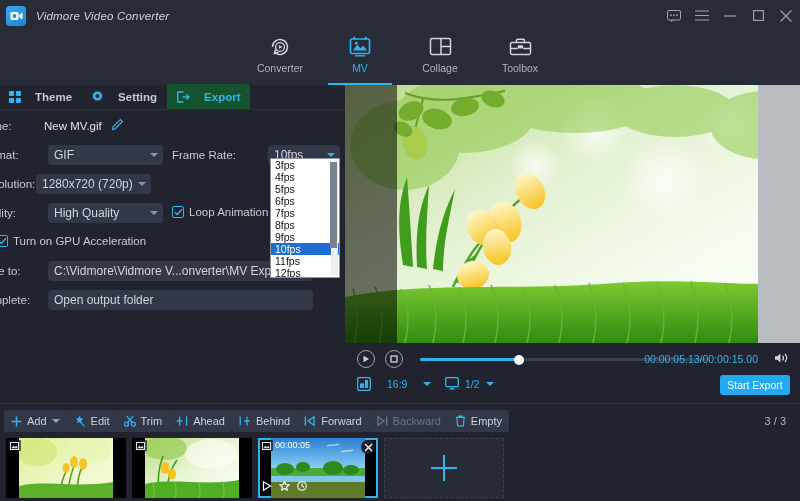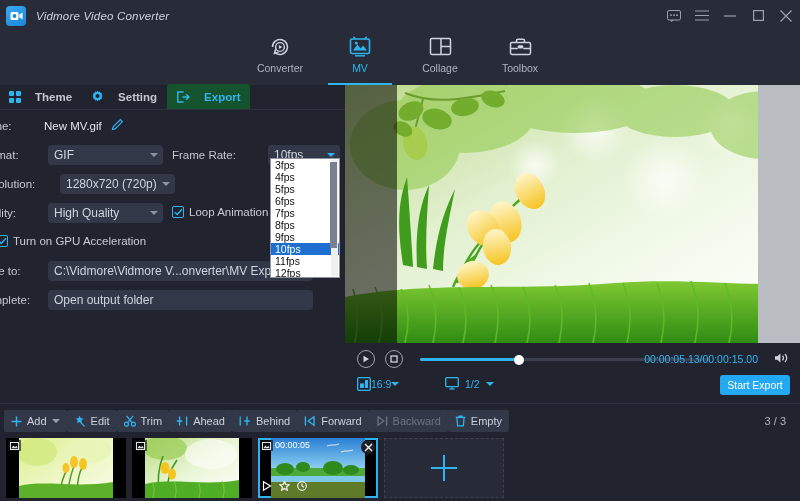--- a/index.html
+++ b/index.html
@@ -140,21 +140,21 @@
   }
   .progress {
     position:absolute; left:75px; top:13px; width:290px; height:3px; background:#3a4052; border-radius:2px;
   }
   .progress .fill { position:absolute;left:0;top:0;height:3px;width:106px;background:#2fb4f0;border-radius:2px;}
   .progress .knob { position:absolute;left:100px;top:-3.5px;width:10px;height:10px;border-radius:50%;background:#fff;}
   .timecode { position:absolute; right:42px; top:8px; font-size:10.5px; color:#2fb4f0; }
   .volbtn { position:absolute; right:10px; top:6px; }
 
   .ctrlrow2 { position:absolute; left:0; top:30px; width:455px; height:26px; display:flex; align-items:center; }
-  .aspect { position:absolute; left:12px; top:4px; display:flex; align-items:center; gap:0; font-size:10.5px; color:#2fb4f0;}
+  .aspect { position:absolute; left:12px; top:4px; display:flex; align-items:center; gap:16px; font-size:10.5px; color:#2fb4f0;}
   .zoomctl { position:absolute; left:100px; top:4px; display:flex; align-items:center; gap:6px; font-size:10.5px; color:#2fb4f0;}
   .minicaret { width:0;height:0;border-left:4px solid transparent;border-right:4px solid transparent;border-top:4px solid #2fb4f0;}
   .exp-btn2 {
     position:absolute; right:10px; top:2px; width:70px; height:20px; border-radius:3px;
     background:#23a8f2; color:#fff; font-size:10.5px; display:flex; align-items:center; justify-content:center;
   }
 
   
   .toolbar {
     position:absolute; left:0; top:403px; width:800px; height:35px;
@@ -341,21 +341,21 @@
         </div>
         <div style="position:absolute;left:172px;top:3px;height:20px;line-height:20px;font-size:11.5px;color:#c2c7d2;">Frame Rate:</div>
         <div class="fld sel" style="left:268px;top:3px;width:72px;">
           <span>10fps</span>
           <span class="caret blue"></span>
         </div>
       </div>
 
       <div class="frow">
         <div class="flabel">esolution:</div>
-        <div class="fld sel" style="left:60px;top:3px;width:115px;">
+        <div class="fld sel" style="left:36px;top:3px;width:115px;">
           <span>1280x720 (720p)</span>
           <span class="caret"></span>
         </div>
       </div>
 
       <div class="frow">
         <div class="flabel">uality:</div>
         <div class="fld sel" style="left:48px;top:3px;width:115px;">
           <span>High Quality</span>
           <span class="caret"></span>

